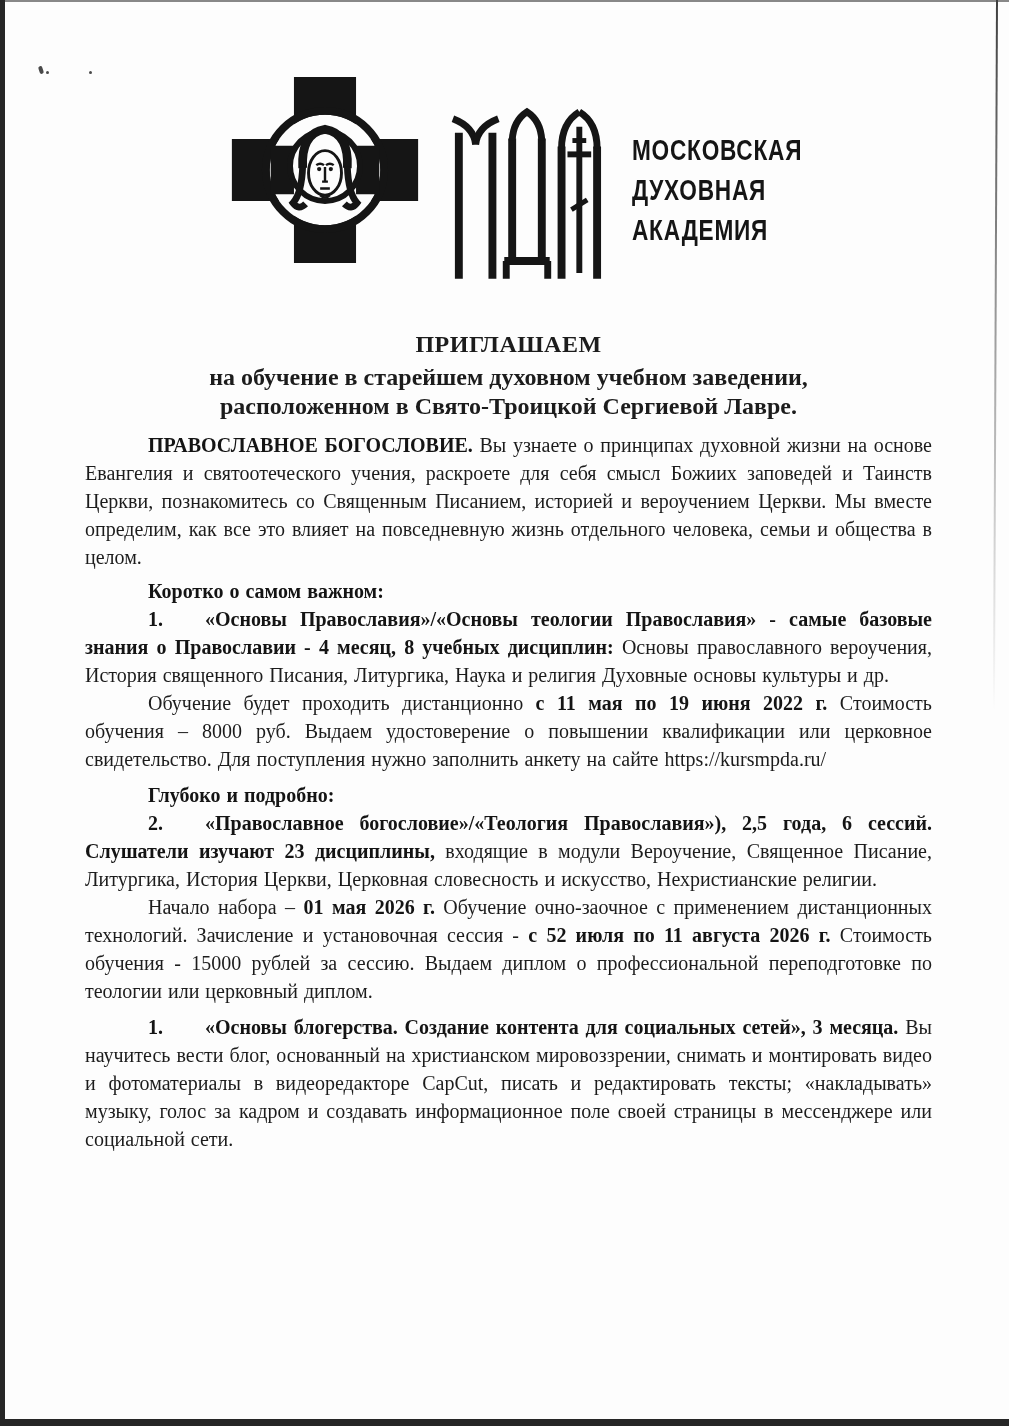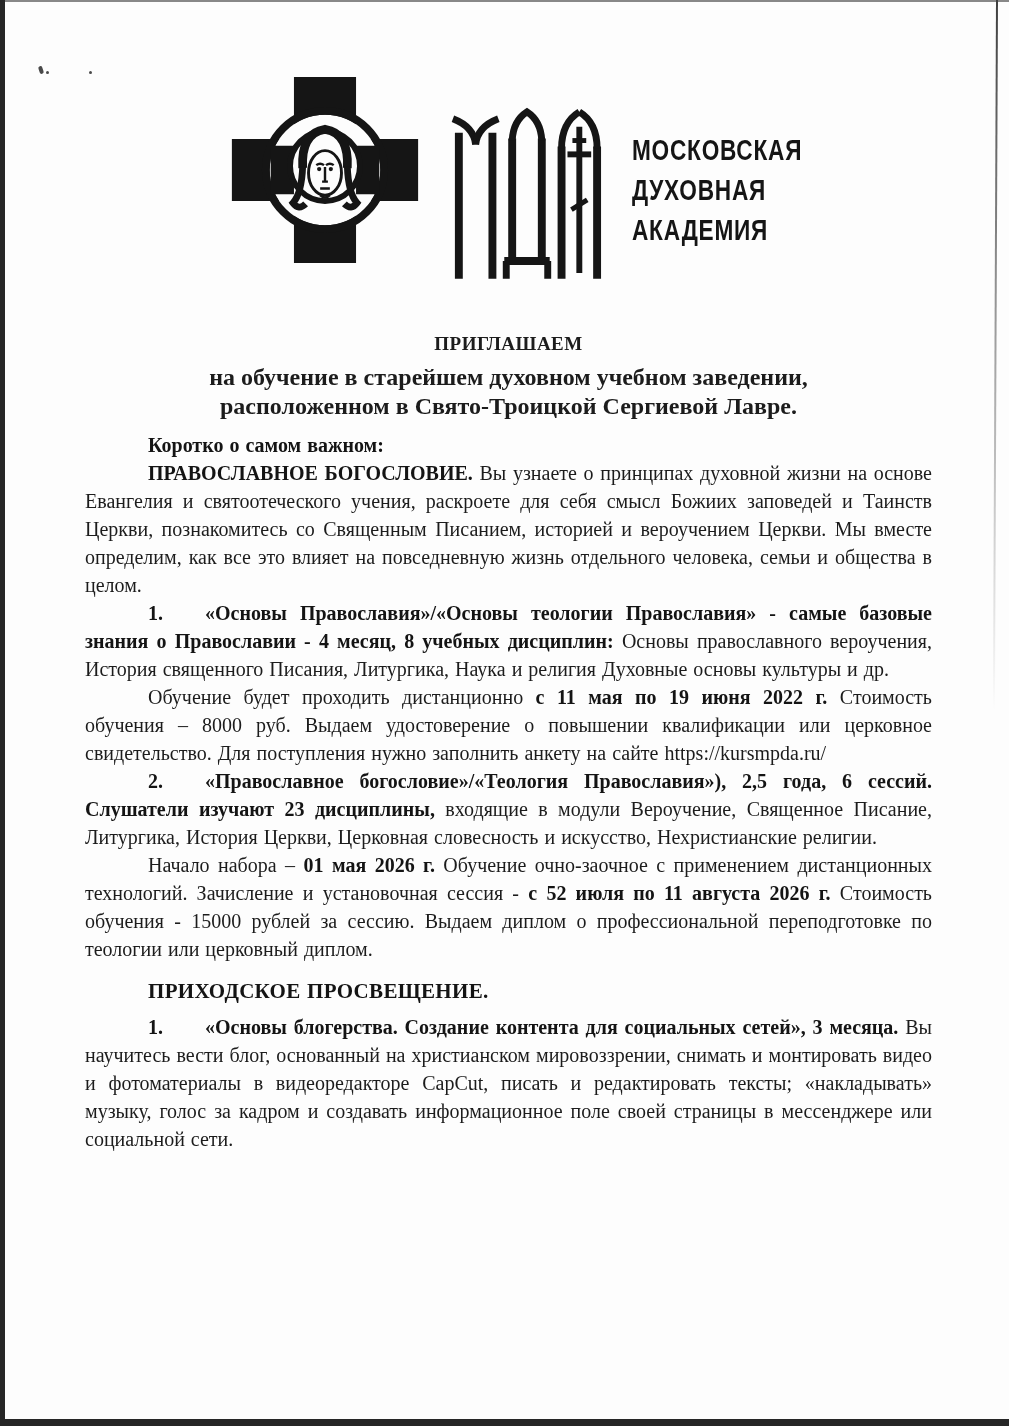--- a/index.html
+++ b/index.html
@@ -34,21 +34,21 @@
     letter-spacing:1px; color:#151515;
     transform:scaleX(0.78); transform-origin:left top;
     white-space:nowrap;
   }
 
   
   .textcol {
     position:absolute; left:85px; top:330px; width:847px;
     font-size:20px; line-height:28px;
   }
-  .title    { text-align:center; font-weight:700; font-size:19px; letter-spacing:.5px; margin:0 0 5px 0; }
+  .title    { text-align:center; font-weight:700; font-size:24px; letter-spacing:.5px; margin:0 0 5px 0; }
   .subtitle { text-align:center; font-weight:700; font-size:24px; line-height:29px; margin:0; }
   .p {
     margin:0; text-align:justify; text-indent:63px;
     word-spacing:1px;
   }
   .mt6  { margin-top:6px; }
   .mt8  { margin-top:8px; }
   .mt14 { margin-top:14px; }
   .section { font-size:21px; letter-spacing:.3px; }
   .sub-after { margin-bottom:10px; }
@@ -116,27 +116,27 @@
   <div>МОСКОВСКАЯ</div>
   <div>ДУХОВНАЯ</div>
   <div>АКАДЕМИЯ</div>
 </div>
 
 <div class="textcol">
   <p class="title">ПРИГЛАШАЕМ</p>
   <p class="subtitle">на обучение в старейшем духовном учебном заведении,</p>
   <p class="subtitle sub-after">расположенном в Свято-Троицкой Сергиевой Лавре.</p>
 
+  <p class="p"><span class="b">ПРАВОСЛАВНОЕ БОГОСЛОВИЕ. </span><span>Вы узнаете о принципах духовной жизни на основе Евангелия и святоотеческого учения, раскроете для себя смысл Божиих заповедей и Таинств Церкви, познакомитесь со Священным Писанием, историей и вероучением Церкви. Мы вместе определим, как все это влияет на повседневную жизнь отдельного человека, семьи и общества в целом.</span></p>
   <p class="p mt6"><span class="b">Коротко о самом важном:</span></p>
-  <p class="p"><span class="b">ПРАВОСЛАВНОЕ БОГОСЛОВИЕ. </span><span>Вы узнаете о принципах духовной жизни на основе Евангелия и святоотеческого учения, раскроете для себя смысл Божиих заповедей и Таинств Церкви, познакомитесь со Священным Писанием, историей и вероучением Церкви. Мы вместе определим, как все это влияет на повседневную жизнь отдельного человека, семьи и общества в целом.</span></p>
   <p class="p"><span class="b">1.</span><span class="gap"></span><span class="b">«Основы Православия»/«Основы теологии Православия» - самые базовые знания о Православии - 4 месяц, 8 учебных дисциплин: </span><span>Основы православного вероучения, История священного Писания, Литургика, Наука и религия Духовные основы культуры и др.</span></p>
   <p class="p"><span>Обучение будет проходить дистанционно </span><span class="b">с 11 мая по 19 июня 2022 г.</span><span> Стоимость обучения – 8000 руб. Выдаем удостоверение о повышении квалификации или церковное свидетельство. Для поступления нужно заполнить анкету на сайте </span><span class="u">https://kursmpda.ru/</span></p>
+  <p class="p mt8"><span class="b">Глубоко и подробно:</span></p>
   <p class="p"><span class="b">2.</span><span class="gap"></span><span class="b">«Православное богословие»/«Теология Православия»), 2,5 года, 6 сессий. Слушатели изучают 23 дисциплины,</span><span> входящие в модули Вероучение, Священное Писание, Литургика, История Церкви, Церковная словесность и искусство, Нехристианские религии.</span></p>
   <p class="p"><span>Начало набора – </span><span class="b">01 мая 2026 г.</span><span> Обучение очно-заочное с применением дистанционных технологий. Зачисление и установочная сессия - </span><span class="b">с 52 июля по 11 августа 2026 г.</span><span> Стоимость обучения - 15000 рублей за сессию. Выдаем диплом о профессиональной переподготовке по теологии или церковный диплом.</span></p>
-  <p class="p mt14 section"><span class="b">ПРИХОДСКОЕ ПРОСВЕЩЕНИЕ.</span></p>
   <p class="p mt8"><span class="b">1.</span><span class="gap"></span><span class="b">«Основы блогерства. Создание контента для социальных сетей», 3 месяца.</span><span> Вы научитесь вести блог, основанный на христианском мировоззрении, снимать и монтировать видео и фотоматериалы в видеоредакторе CapCut, писать и редактировать тексты; «накладывать» музыку, голос за кадром и создавать информационное поле своей страницы в мессенджере или социальной сети.</span></p>
 </div>
 
 <div class="edge-top"></div>
 <div class="edge-left"></div>
 <div class="edge-bottom"></div>
 <div class="edge-right-line"></div>
 <div class="speck apos" style="left:39px; top:66px;"></div>
 <div class="speck" style="left:46px; top:71px; width:3px; height:3px;"></div>
 <div class="speck" style="left:89px; top:71px; width:3px; height:3px;"></div>

